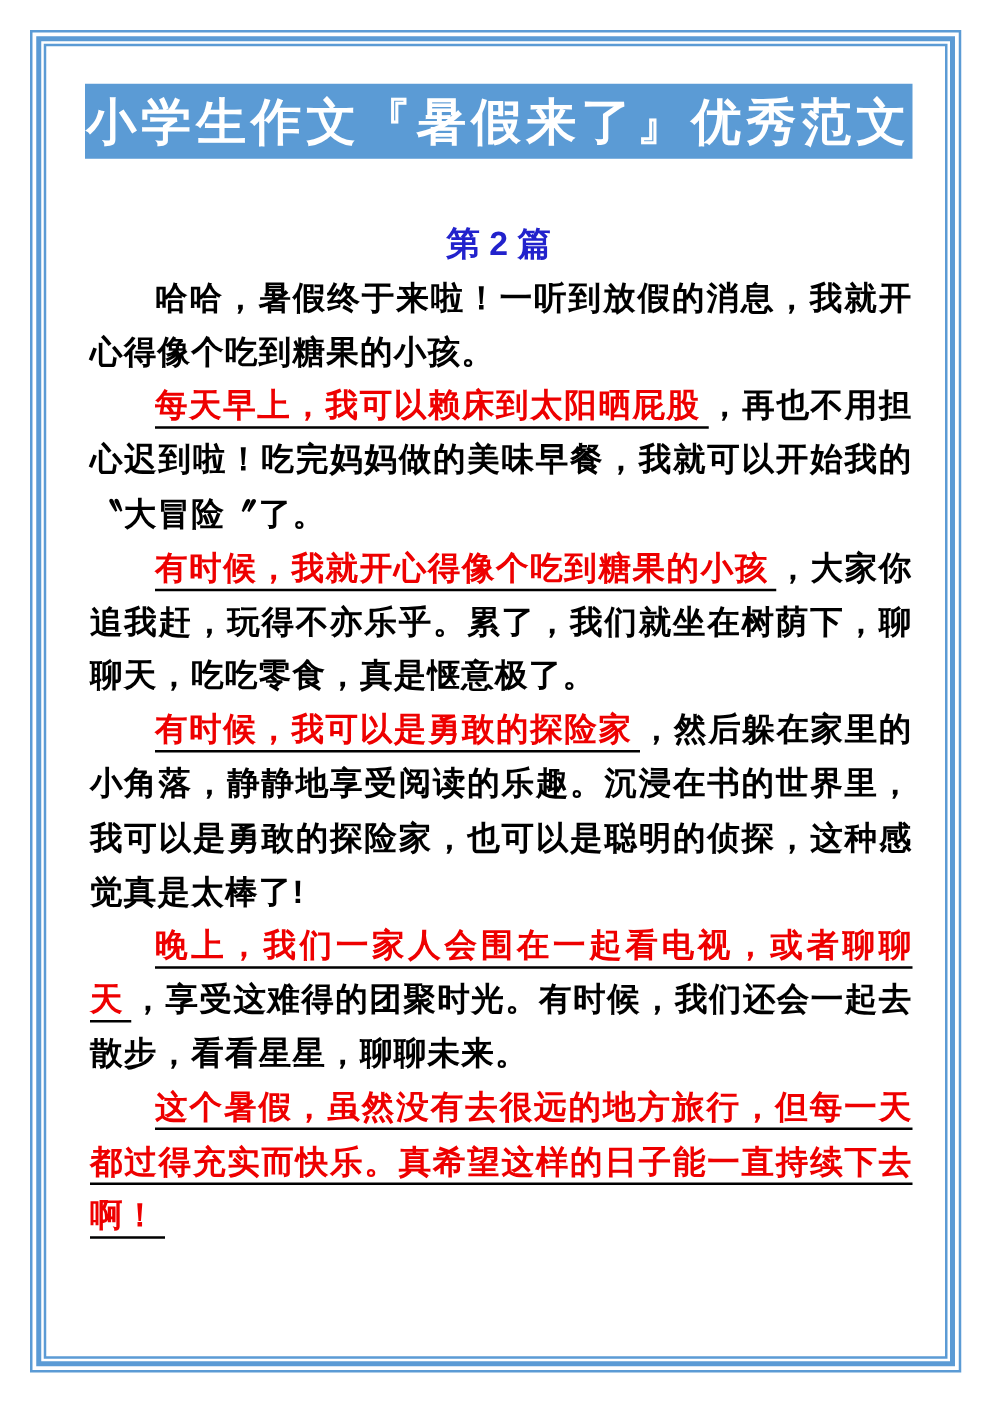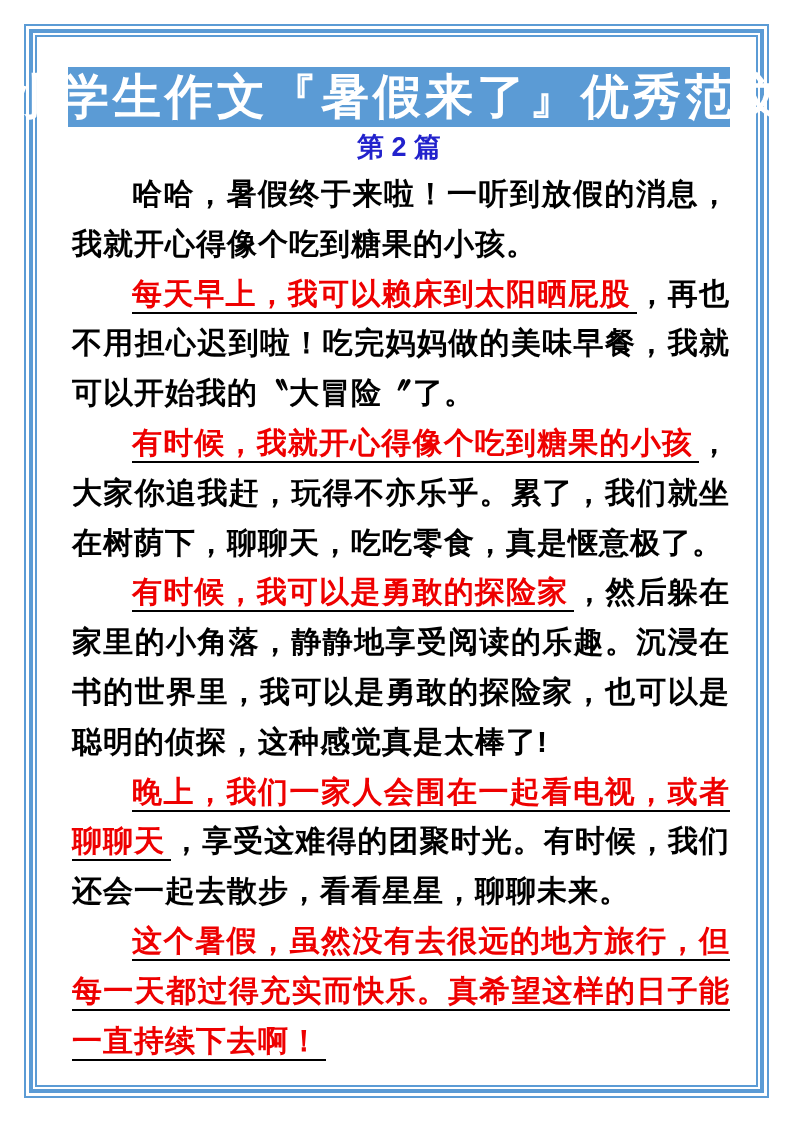--- a/index.html
+++ b/index.html
@@ -31,36 +31,37 @@
     height: 60px;
     background: #5b9bd5;
     display: flex;
     align-items: center;
     justify-content: center;
   }
   .banner-title {
     color: #ffffff;
     font-family: "Liberation Serif", serif;
     font-weight: 700;
-    font-size: 48px;
+    font-size: 40px;
     letter-spacing: 4px;
     white-space: nowrap;
   }
   .subtitle {
+    margin-top: 48px;
     text-align: center;
     color: #2222cc;
     font-size: 27px;
     font-weight: 700;
     line-height: 40px;
   }
   .essay {
     margin-top: 2px;
     padding-left: 4px;
     color: #000000;
-    font-size: 30px;
+    font-size: 26px;
     font-weight: 700;
     line-height: 1.66;
     text-align: justify;
     text-justify: inter-character;
     letter-spacing: 1px;
   }
   .para {
     margin: 0;
     text-indent: 2em;
   }

